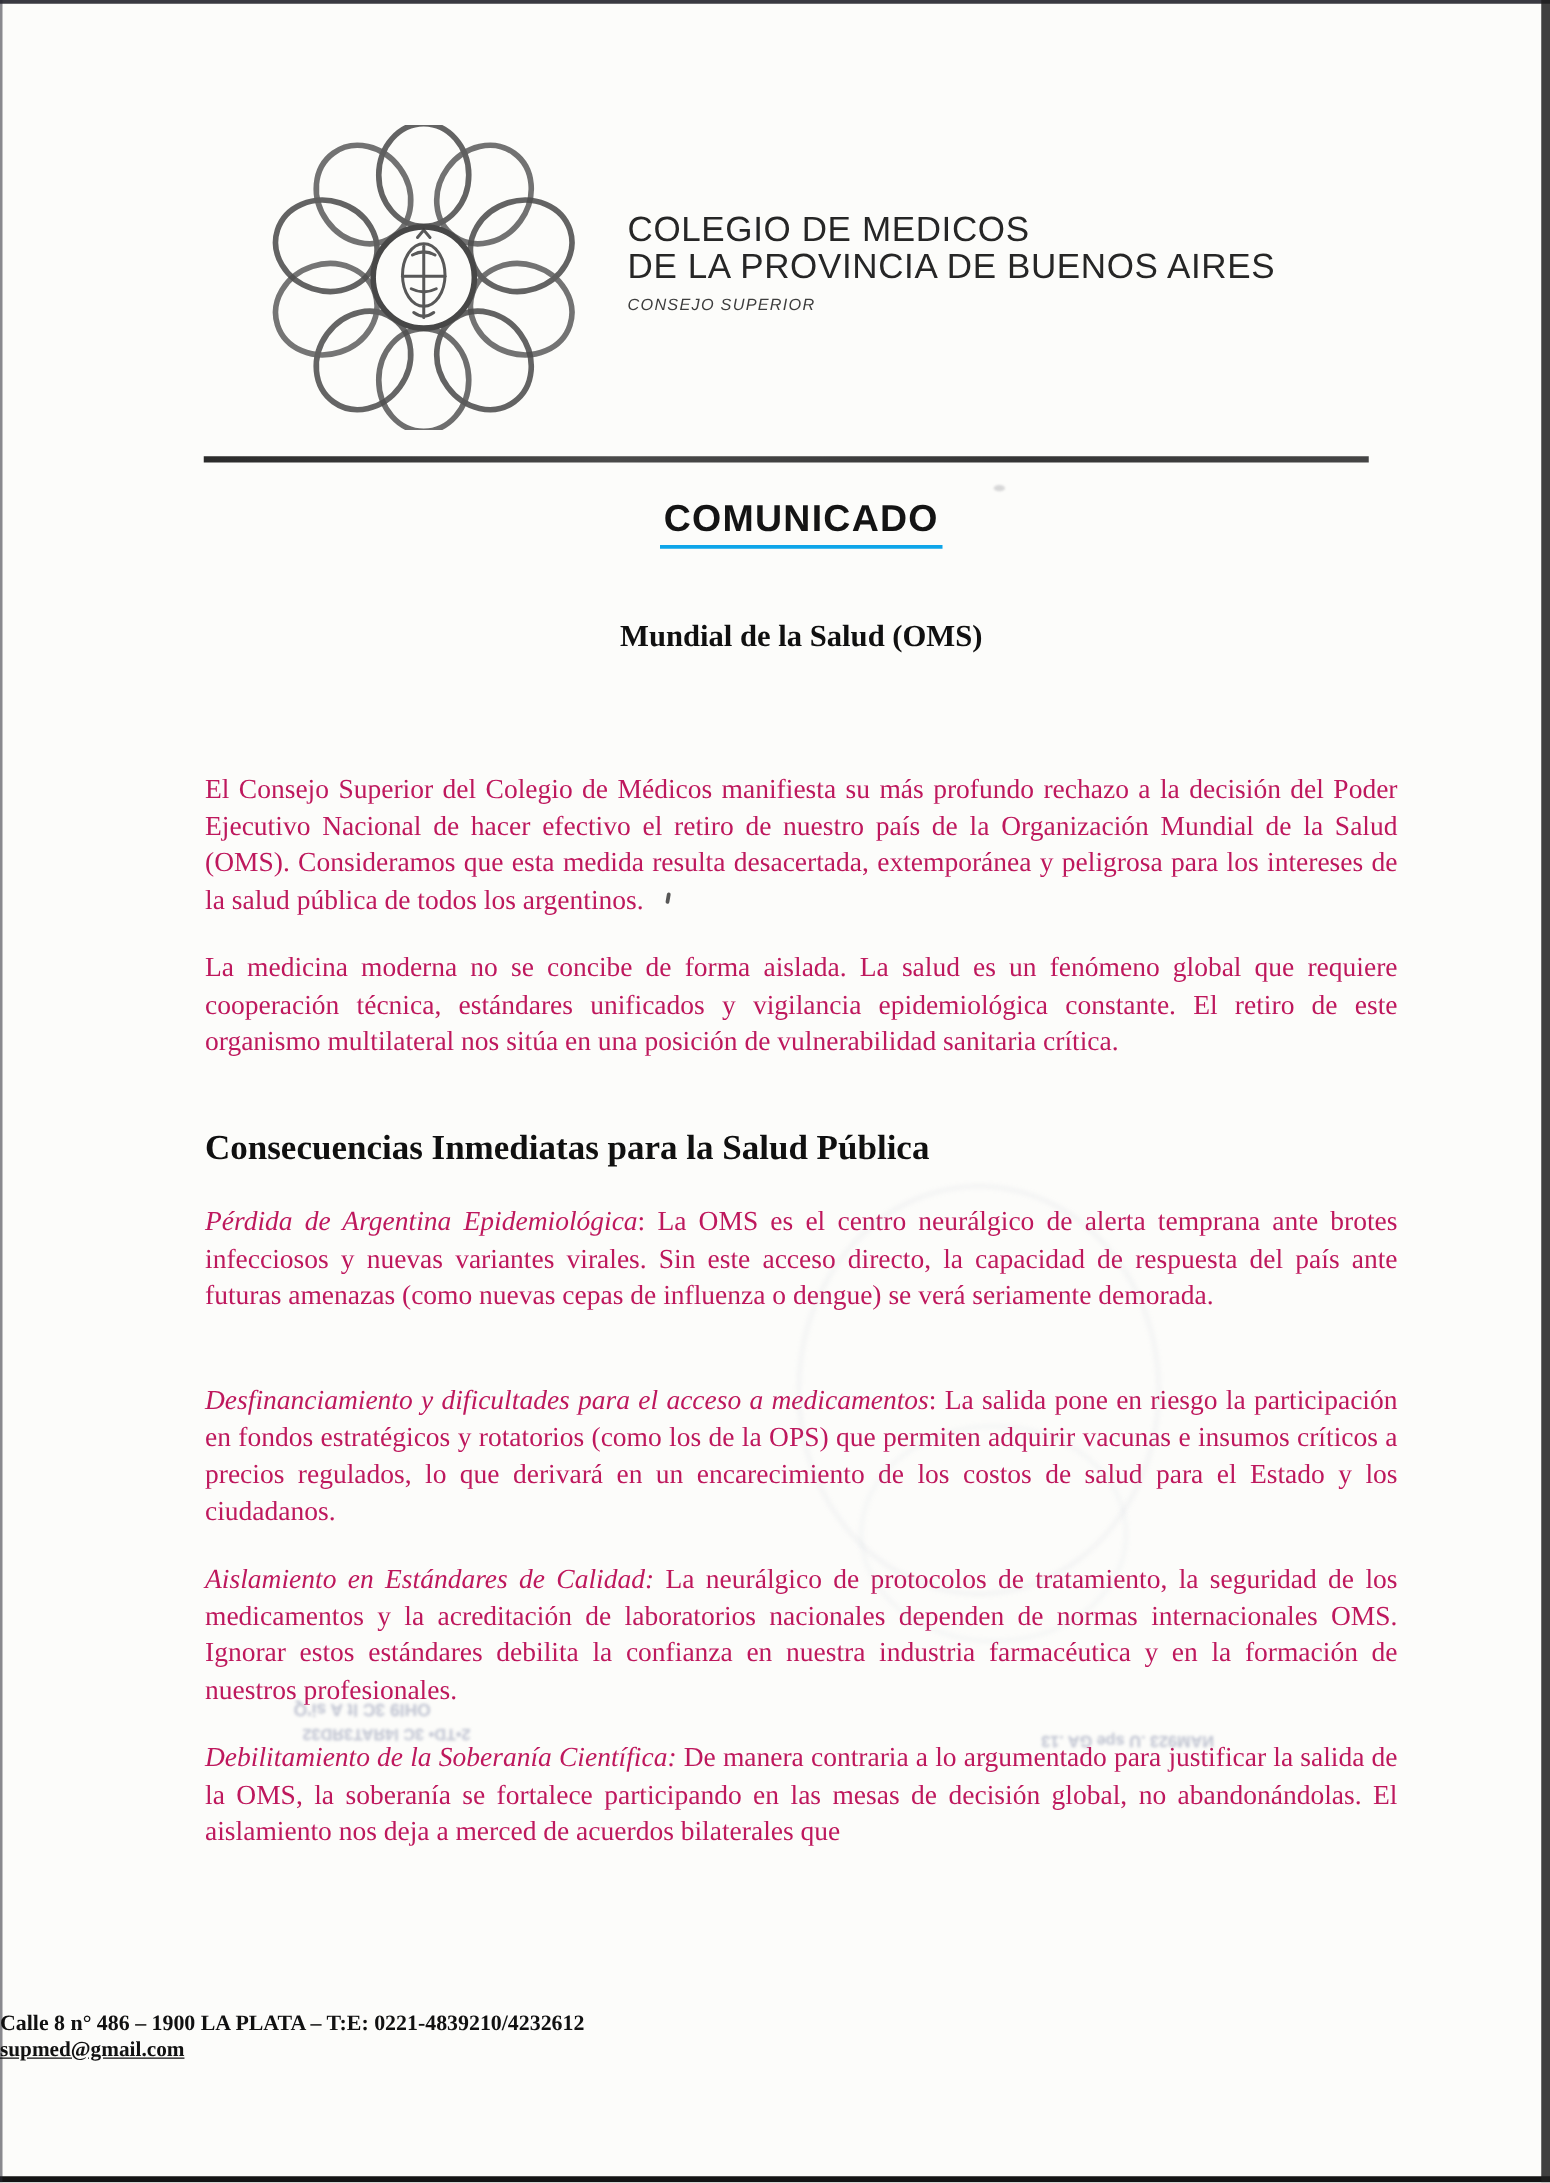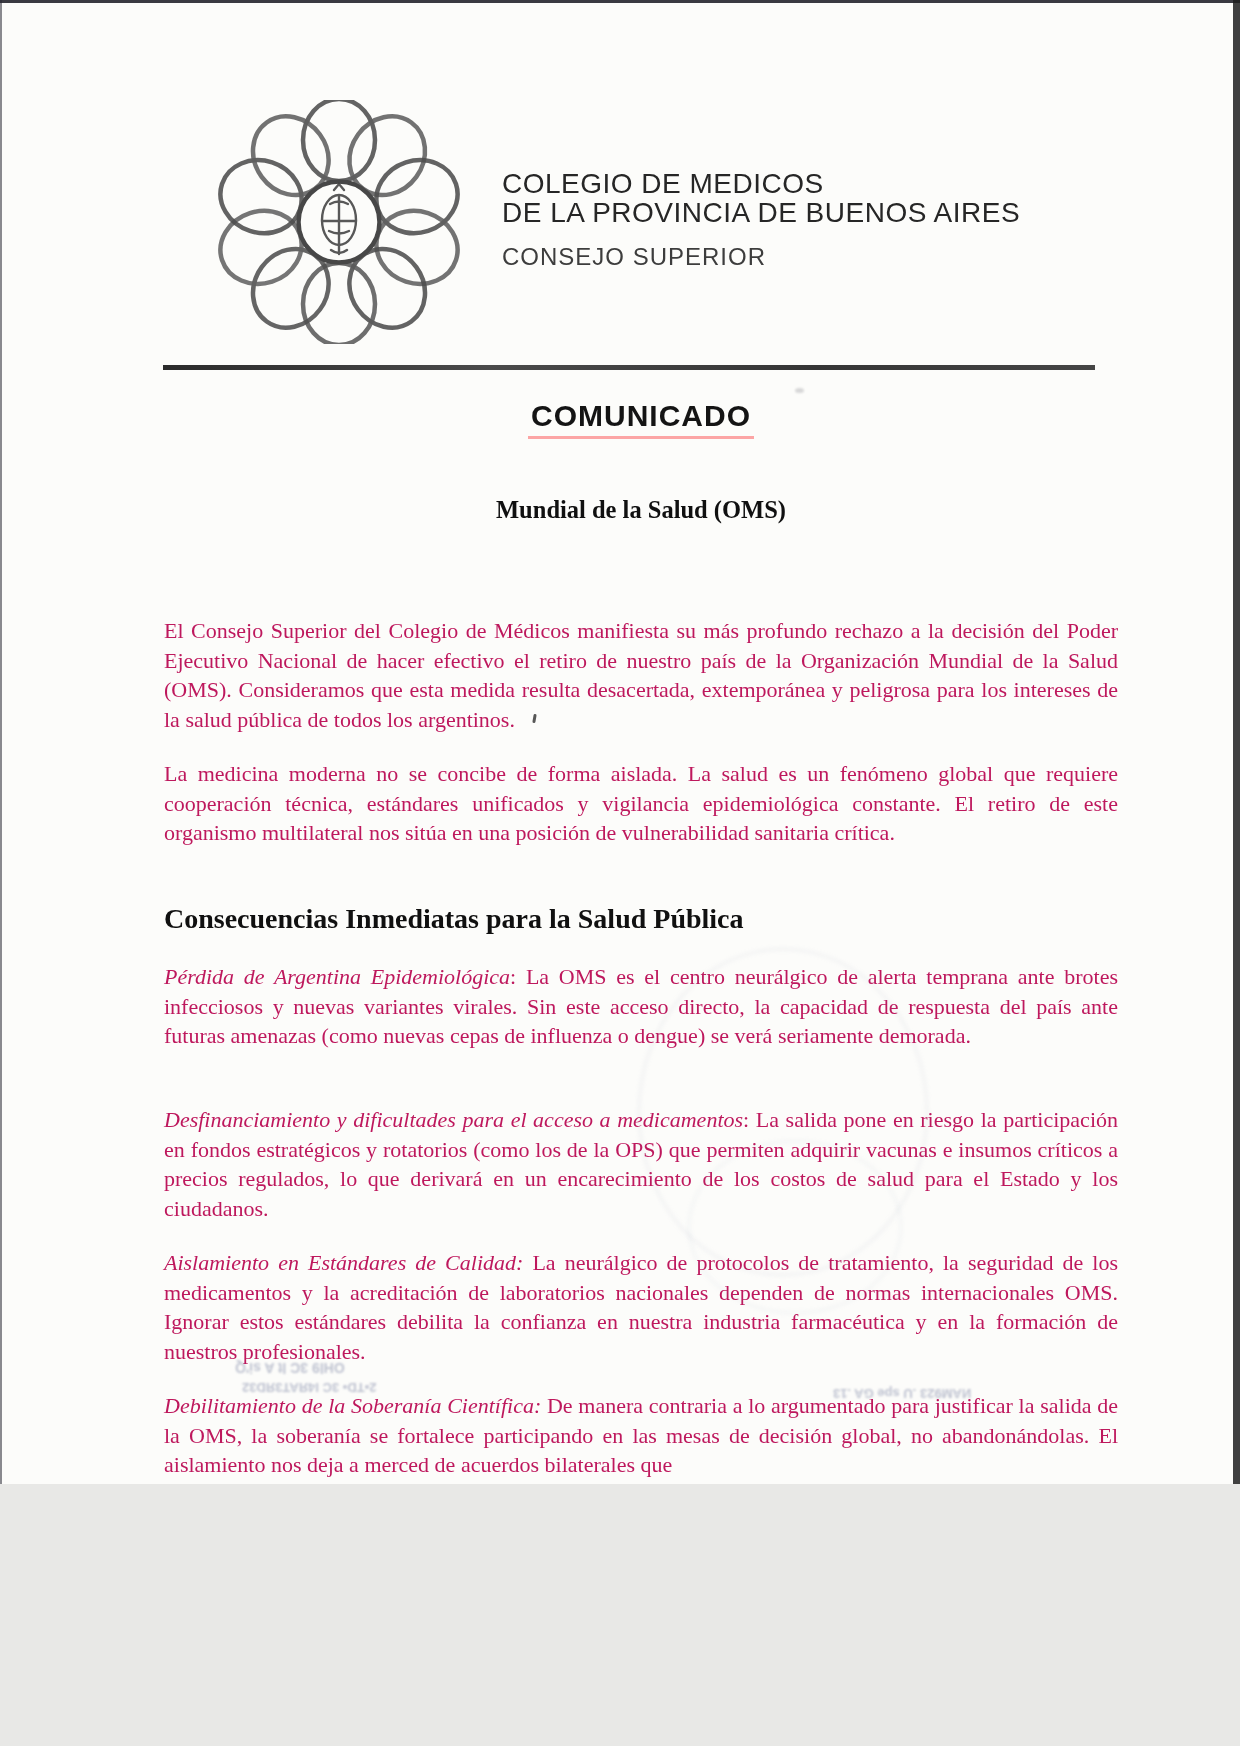--- a/index.html
+++ b/index.html
@@ -1,47 +1,47 @@
 <!DOCTYPE html>
 <html><head>
 <meta charset="utf-8">
 <style>
   html,body{margin:0;padding:0;background:#e8e8e6;}
   .page{
     position:relative;
-    width:1240px;height:1484px;
+    width:1240px;height:1746px;
     margin:0 auto;
     background:#fcfcfa;
     overflow:hidden;
     font-family:"Liberation Serif", serif;
     color:#1c1c1c;
   }
   
   .edge{position:absolute;background:#181820;}
   .edge-top{left:0;top:0;width:1240px;height:3px;opacity:.85;}
   .edge-bottom{left:0;top:1741px;width:1240px;height:5px;background:#141414;}
   .edge-right{left:1233px;top:0;width:7px;height:1746px;background:#1e1e1e;opacity:.85;}
   .edge-left{left:0;top:0;width:2px;height:1746px;background:#2a2a34;opacity:.55;}
 
   
   .logo{position:absolute;left:217px;top:100px;width:244px;height:244px;}
 
   
   .letterhead{position:absolute;left:502px;top:170px;font-family:"Liberation Sans",sans-serif;color:#262626;}
   .lh-line{font-size:28px;line-height:28.5px;letter-spacing:.5px;white-space:nowrap;}
-  .lh-sub{font-size:24px;line-height:27px;letter-spacing:1px;color:#3d3d3d;margin-top:16px;}
+  .lh-sub{font-size:13px;line-height:27px;letter-spacing:1px;color:#3d3d3d;margin-top:3px;font-style:italic;}
 
   .rule{position:absolute;left:163px;top:365px;width:932px;height:5px;
         background:linear-gradient(90deg,#2b2b2b,#4a4a4a 35%,#353535 70%,#454545);
         filter:blur(.3px);}
 
   .doc-type-wrap{position:absolute;left:164px;top:399px;width:954px;text-align:center;}
   .doc-type{display:inline-block;font-family:"Liberation Sans",sans-serif;font-weight:bold;
             font-size:30px;letter-spacing:1px;color:#141414;
-            border-bottom:3px solid #fca5a5;padding:0 3px 3px 3px;}
+            border-bottom:3px solid #0ea5e9;padding:0 3px 3px 3px;}
 
   .title{position:absolute;left:164px;top:493px;width:954px;text-align:center;
          font-weight:bold;font-size:24.5px;line-height:33px;color:#101010;}
 
   .para{position:absolute;left:164px;width:954px;margin:0;
         font-size:22px;line-height:29.5px;text-align:justify;color:#be185d;}
   .para i{font-style:italic;}
   .p1{top:616px;}
   .p2{top:759px;}
   .h2{position:absolute;left:164px;top:903px;width:954px;margin:0;

